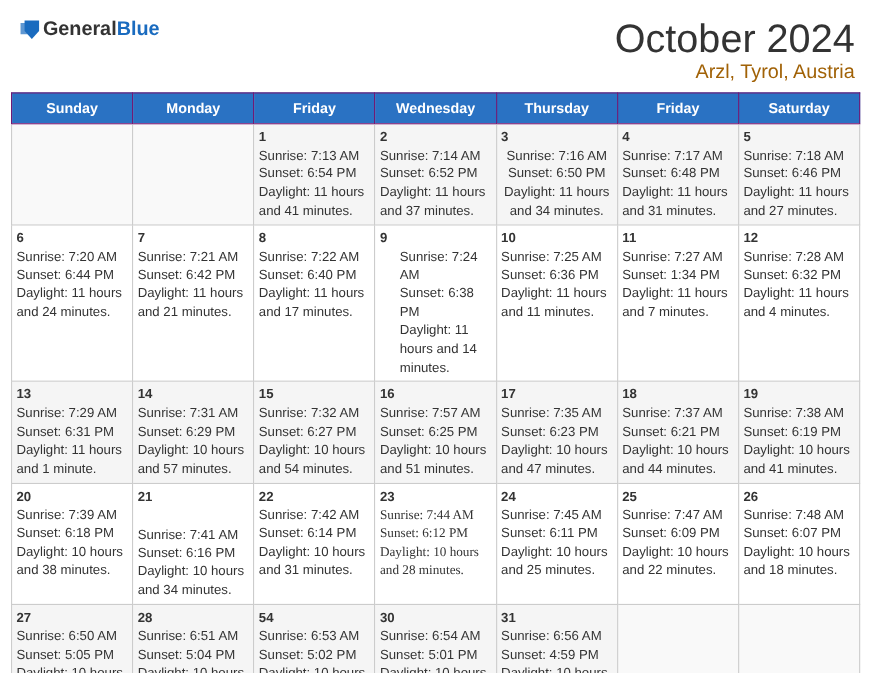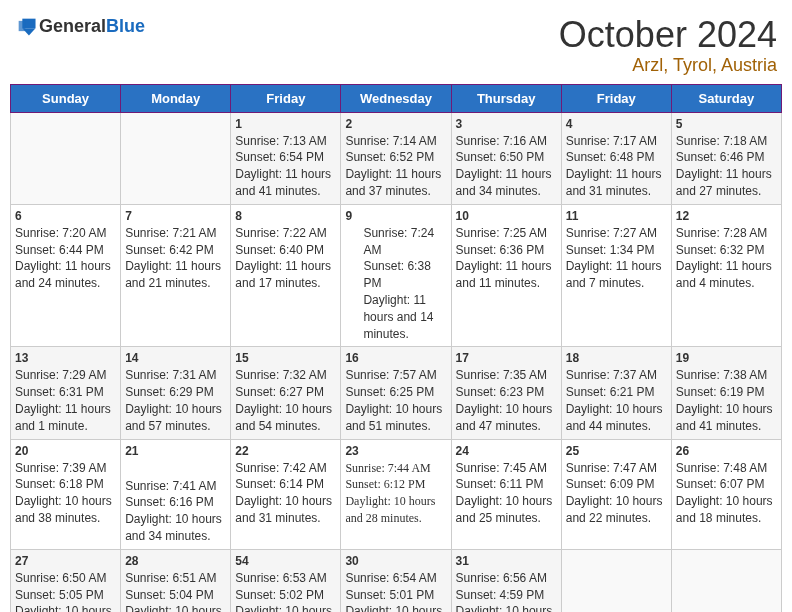--- a/index.html
+++ b/index.html
@@ -128,21 +128,21 @@
 Daylight: 11 hours and 41 minutes.</div>
         </td>
         <td>
           <span class="day-number">2</span>
           <div class="cell-content" style="white-space: pre-line;">Sunrise: 7:14 AM
 Sunset: 6:52 PM
 Daylight: 11 hours and 37 minutes.</div>
         </td>
         <td>
           <span class="day-number">3</span>
-          <div class="cell-content" style="white-space: pre-line;">Sunrise: 7:16 AM
+          <div class="cell-content" style="white-space: pre-line; text-align: center;">Sunrise: 7:16 AM
 Sunset: 6:50 PM
 Daylight: 11 hours and 34 minutes.</div>
         </td>
         <td>
           <span class="day-number">4</span>
           <div class="cell-content" style="white-space: pre-line;">Sunrise: 7:17 AM
 Sunset: 6:48 PM
 Daylight: 11 hours and 31 minutes.</div>
         </td>
         <td>

